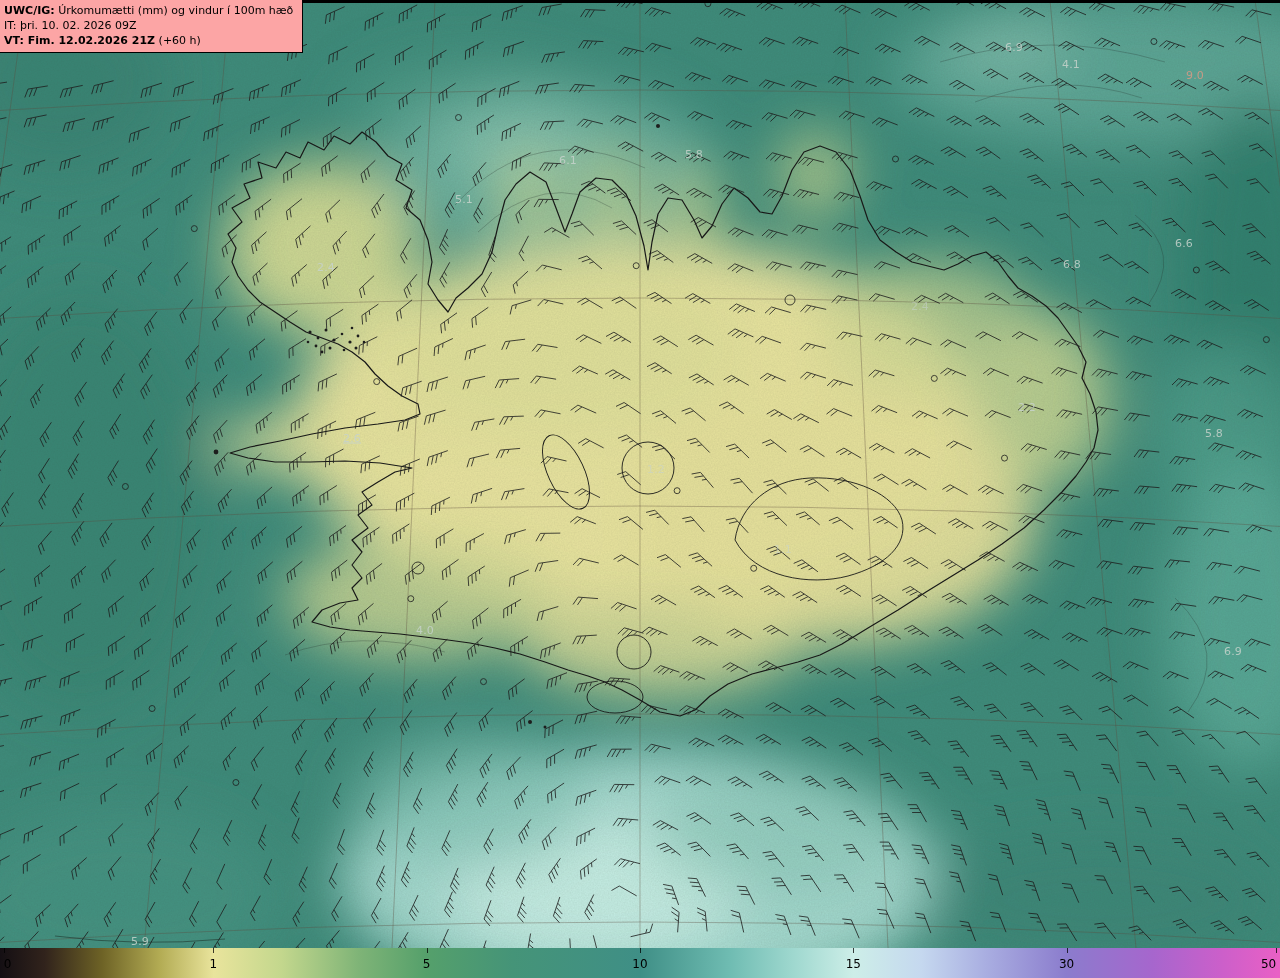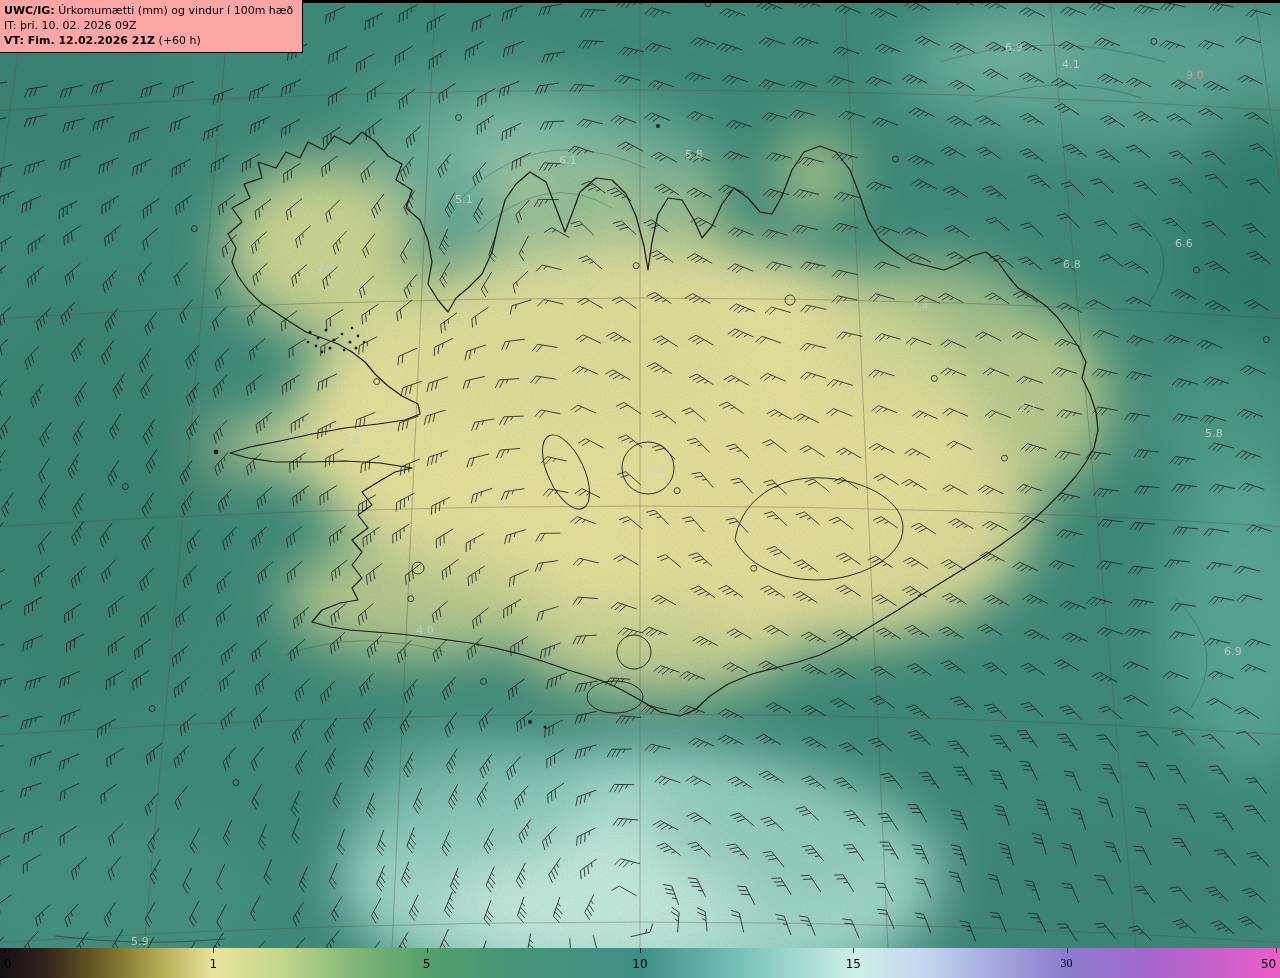--- a/index.html
+++ b/index.html
@@ -174,18 +174,18 @@
         <span class="cb-label" style="left: 0.3%; transform: translateX(0px);">0</span>
         <div class="cb-mark" style="left: 16.67%;"></div>
         <span class="cb-label" style="left: 16.67%;">1</span>
         <div class="cb-mark" style="left: 33.33%;"></div>
         <span class="cb-label" style="left: 33.33%;">5</span>
         <div class="cb-mark" style="left: 50%;"></div>
         <span class="cb-label" style="left: 50%;">10</span>
         <div class="cb-mark" style="left: 66.67%;"></div>
         <span class="cb-label" style="left: 66.67%;">15</span>
         <div class="cb-mark" style="left: 83.33%;"></div>
-        <span class="cb-label" style="left: 83.33%; font-family: Liberation Serif, serif;">30</span>
+        <span class="cb-label" style="left: 83.33%;">30</span>
         <div class="cb-mark" style="left: 99.7%;"></div>
         <span class="cb-label" style="left: 99.7%; transform: translateX(-100%);">50</span>
       </div>
   </div>
 </div>
 
 </body></html>

